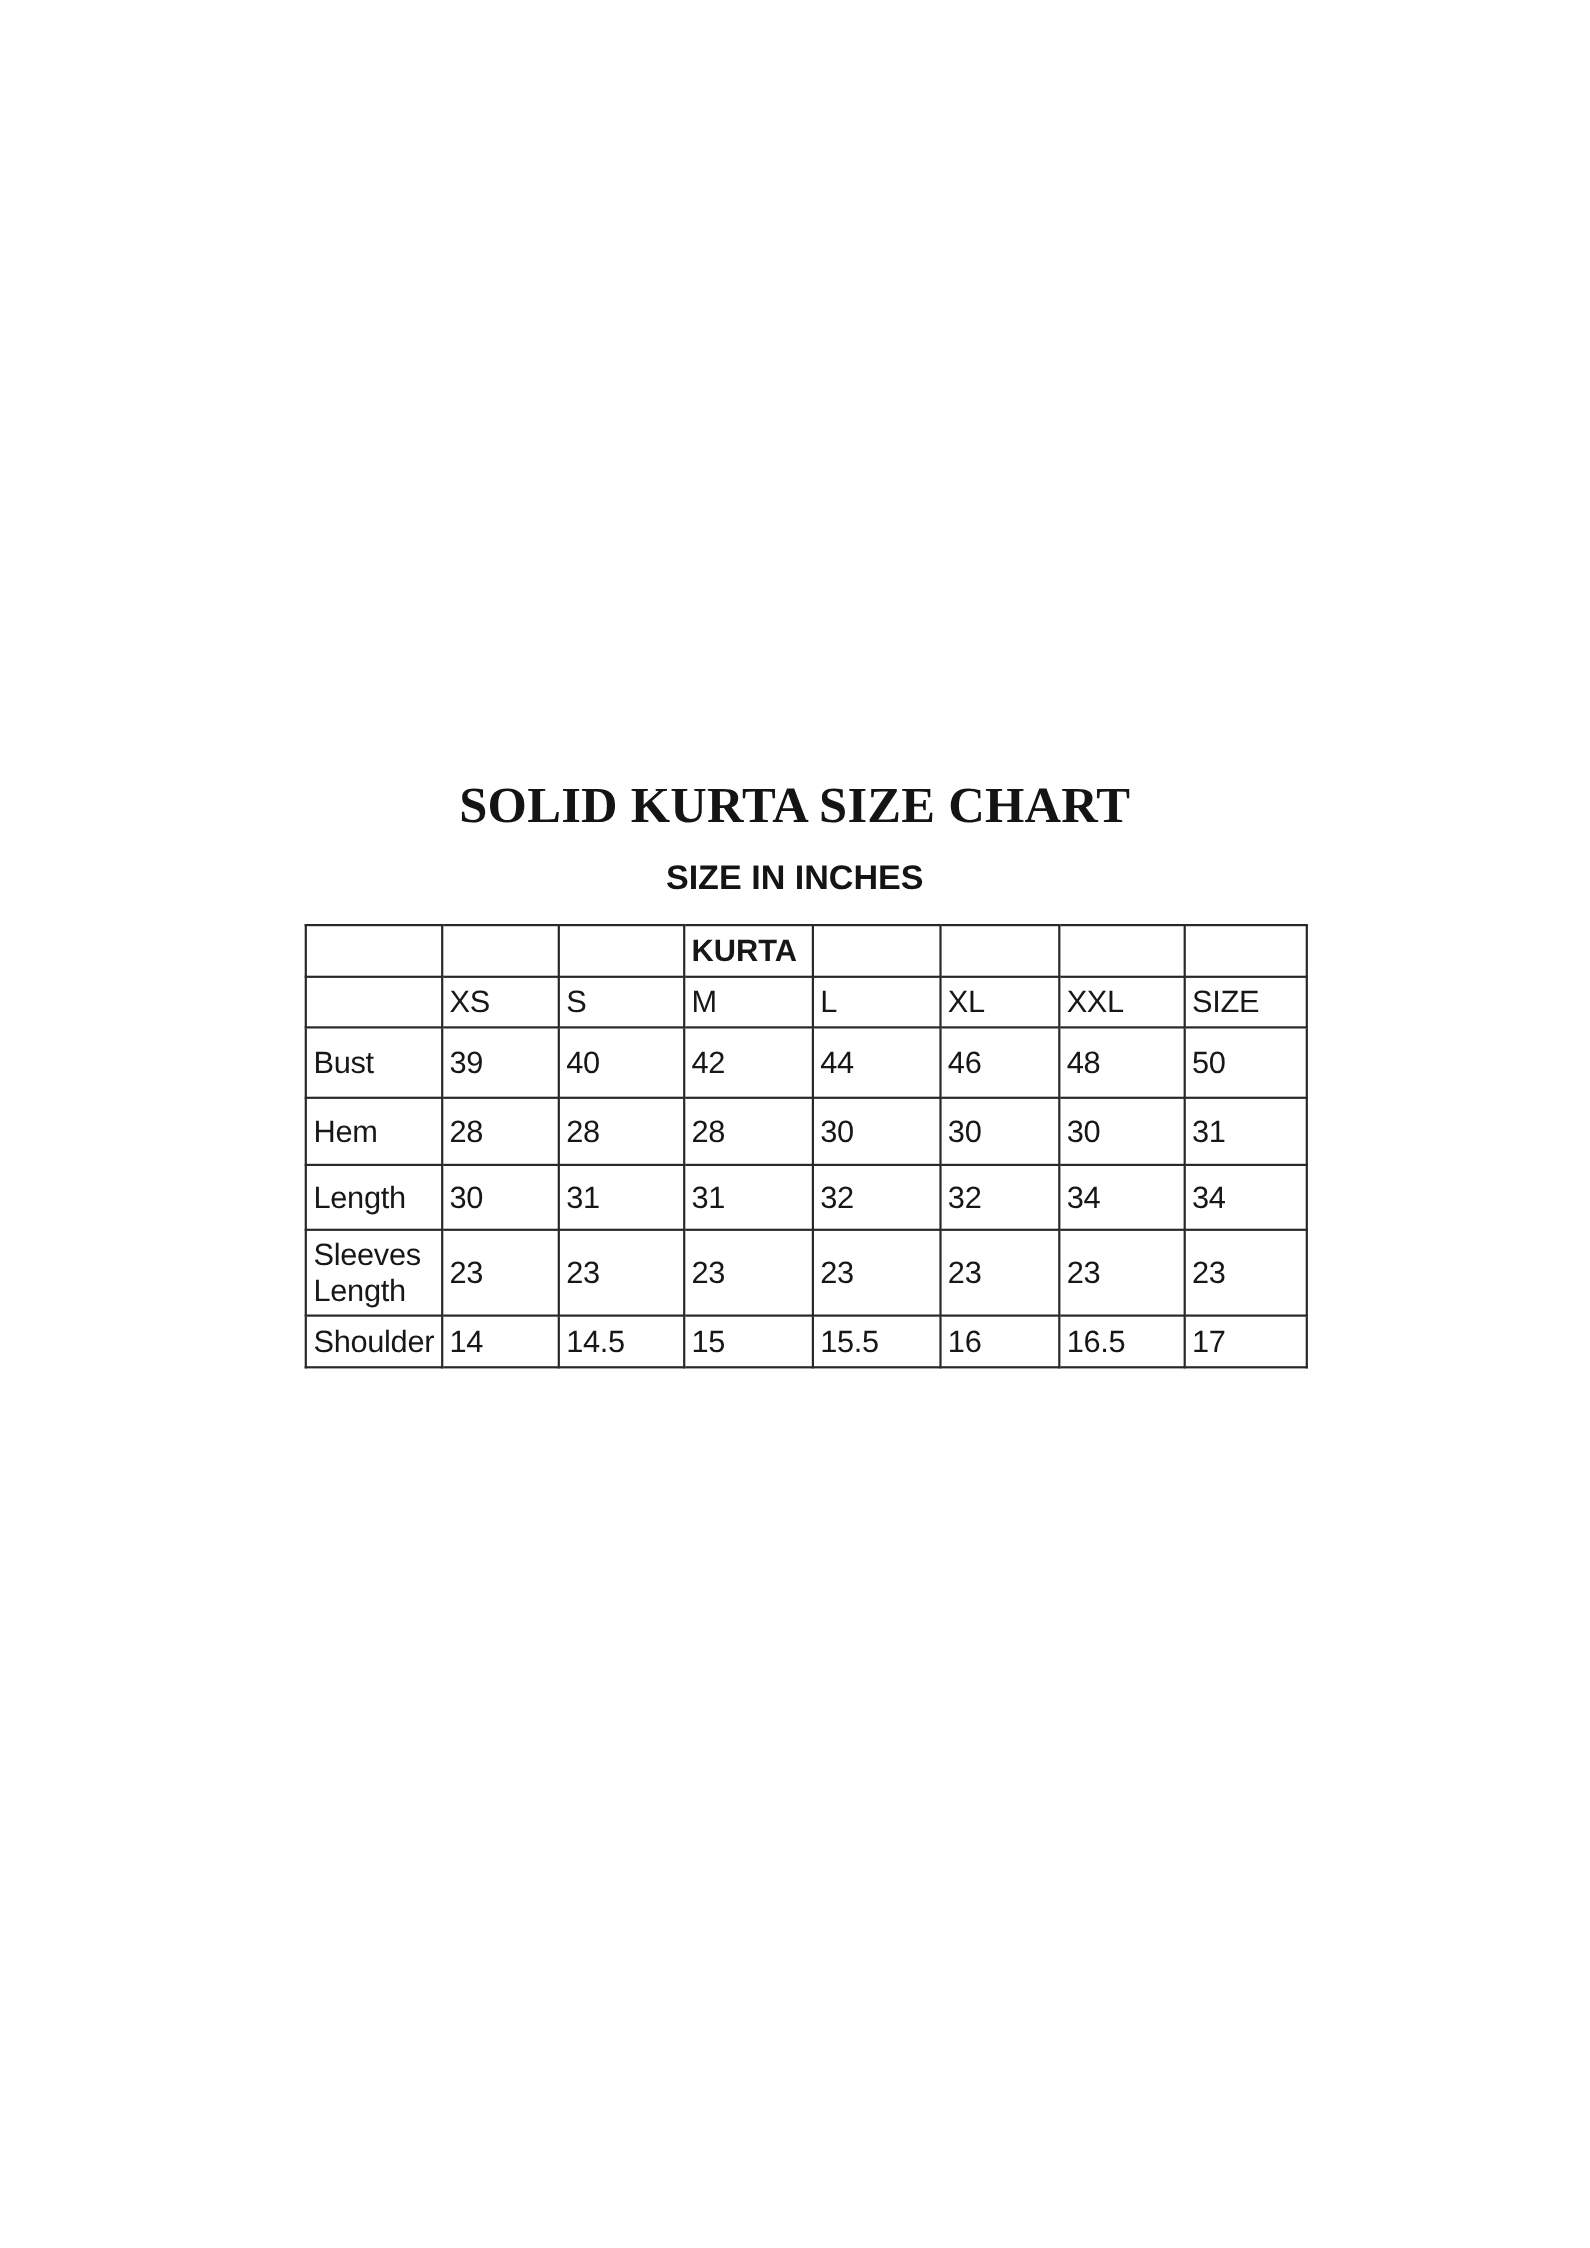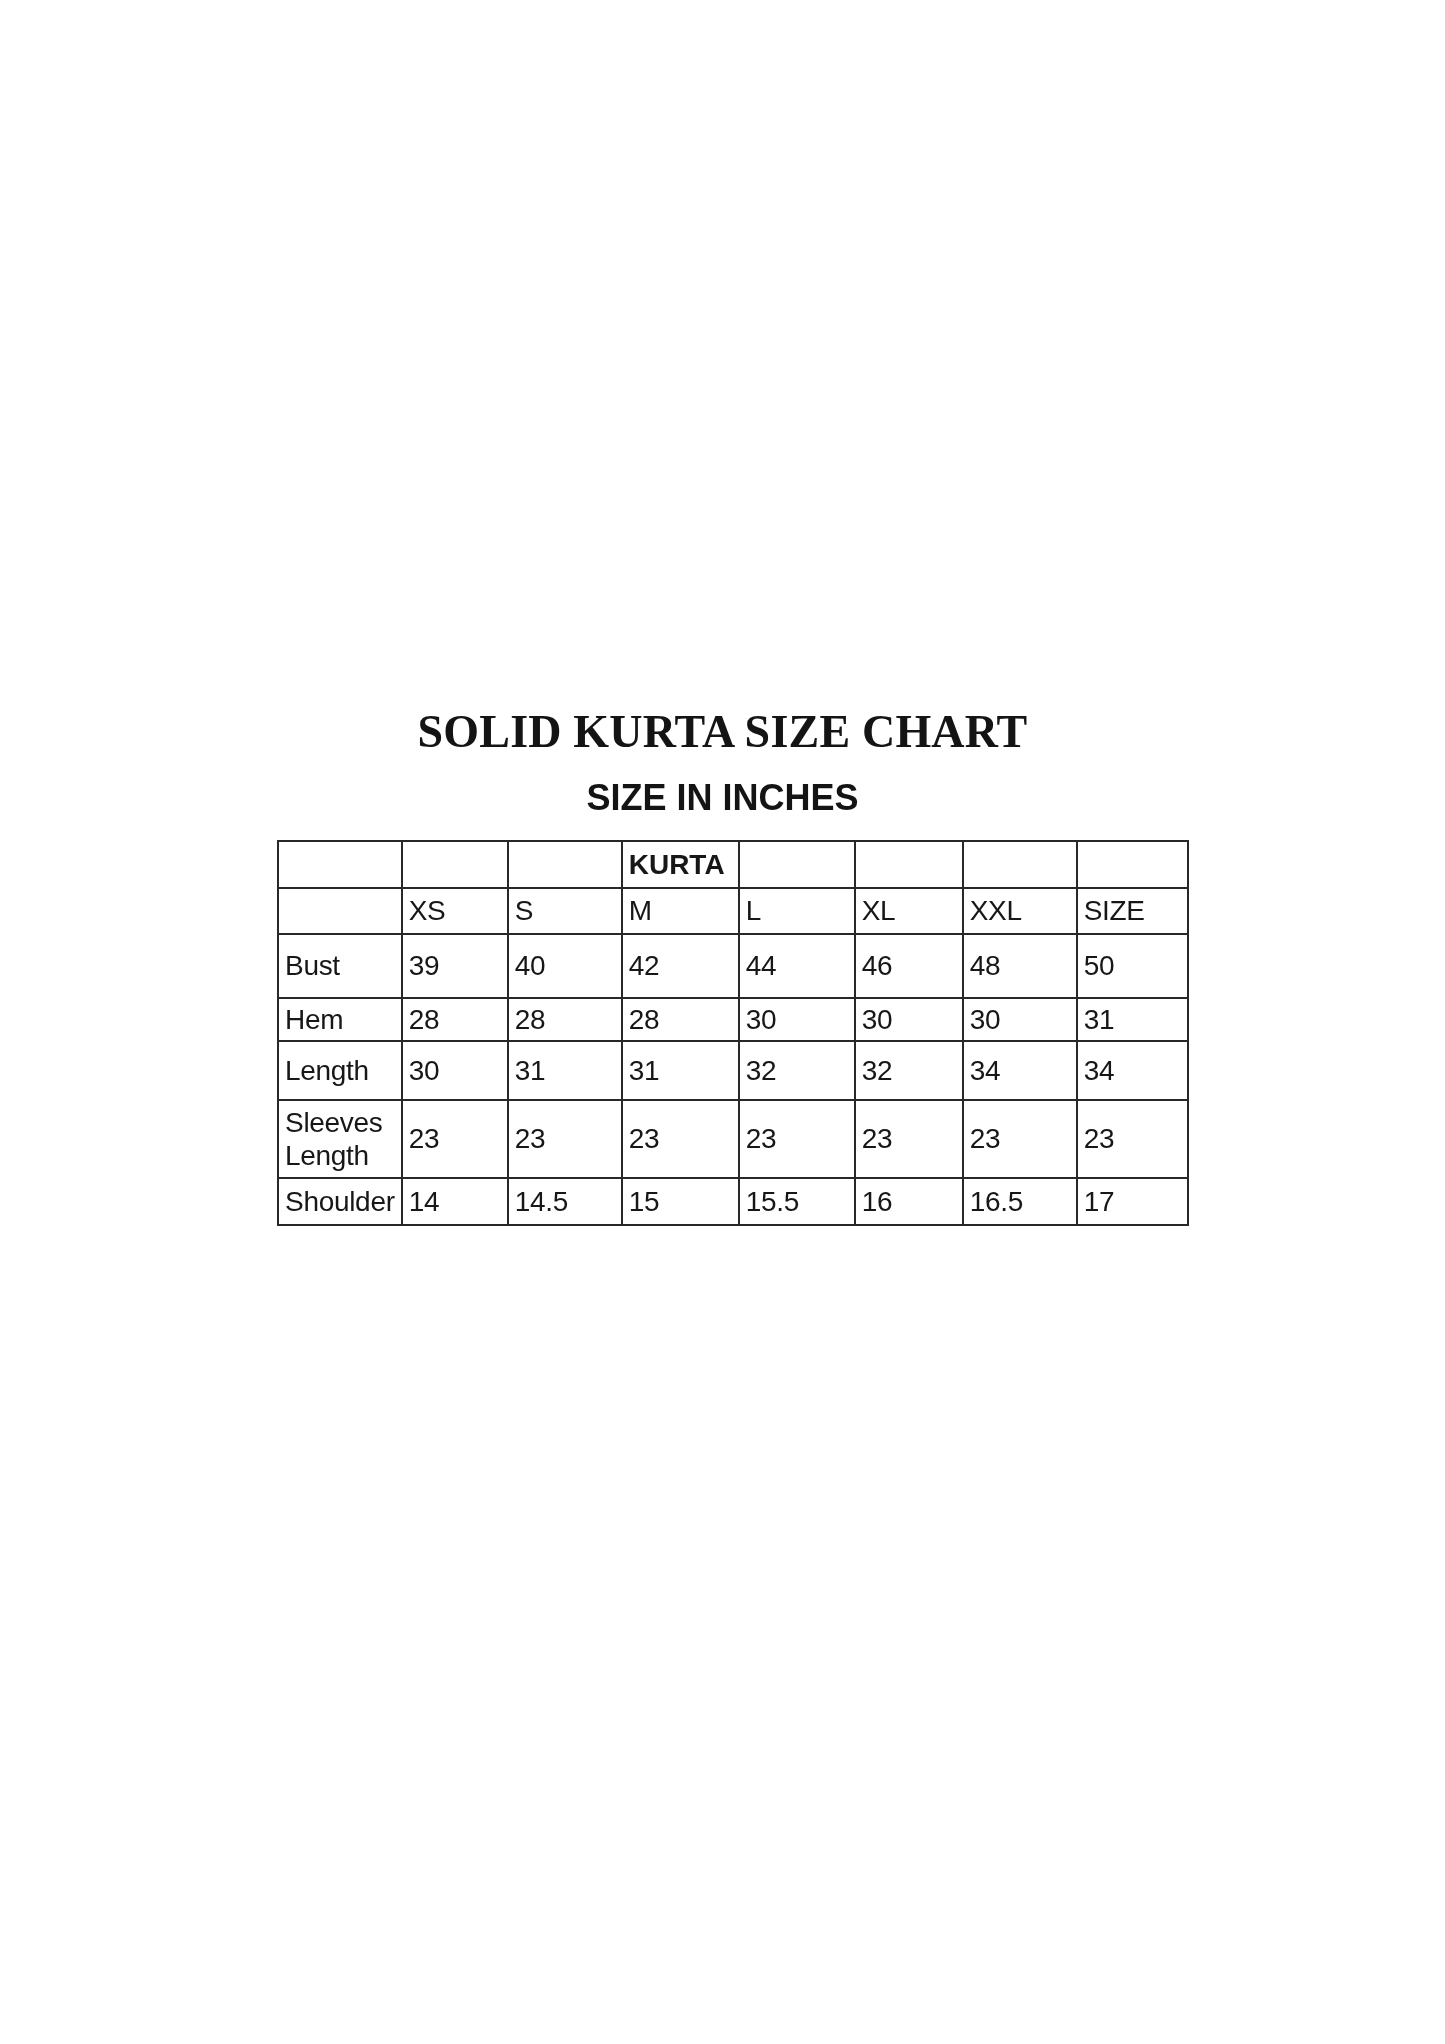--- a/index.html
+++ b/index.html
@@ -25,21 +25,21 @@
     color: #141414;
     font-family: Liberation Serif, serif;
   }
   .subtitle {
     position: absolute;
     top: 780px;
     left: 0;
     width: 100%;
     margin: 0;
     text-align: center;
-    font-size: 36px;
+    font-size: 31px;
     line-height: 36px;
     font-weight: 700;
     color: #141414;
   }
   table.size-table {
     position: absolute;
     top: 840px;
     left: 277px;
     border-collapse: collapse;
     table-layout: fixed;
@@ -61,21 +61,21 @@
   col.c1 { width: 106px; }
   col.c2 { width: 114px; }
   col.c3 { width: 117px; }
   col.c4 { width: 116px; }
   col.c5 { width: 108px; }
   col.c6 { width: 114px; }
   col.c7 { width: 111px; }
   tr.r0 { height: 47px; }
   tr.r1 { height: 46px; }
   tr.r2 { height: 64px; }
-  tr.r3 { height: 43px; padding-left: 48px; }
+  tr.r3 { height: 61px; padding-left: 48px; }
   tr.r4 { height: 59px; }
   tr.r5 { height: 78px; }
   tr.r6 { height: 47px; }
 </style>
 </head>
 <body>
 
 <div class="page">
 
   <h1 class="title">SOLID KURTA SIZE CHART</h1>

